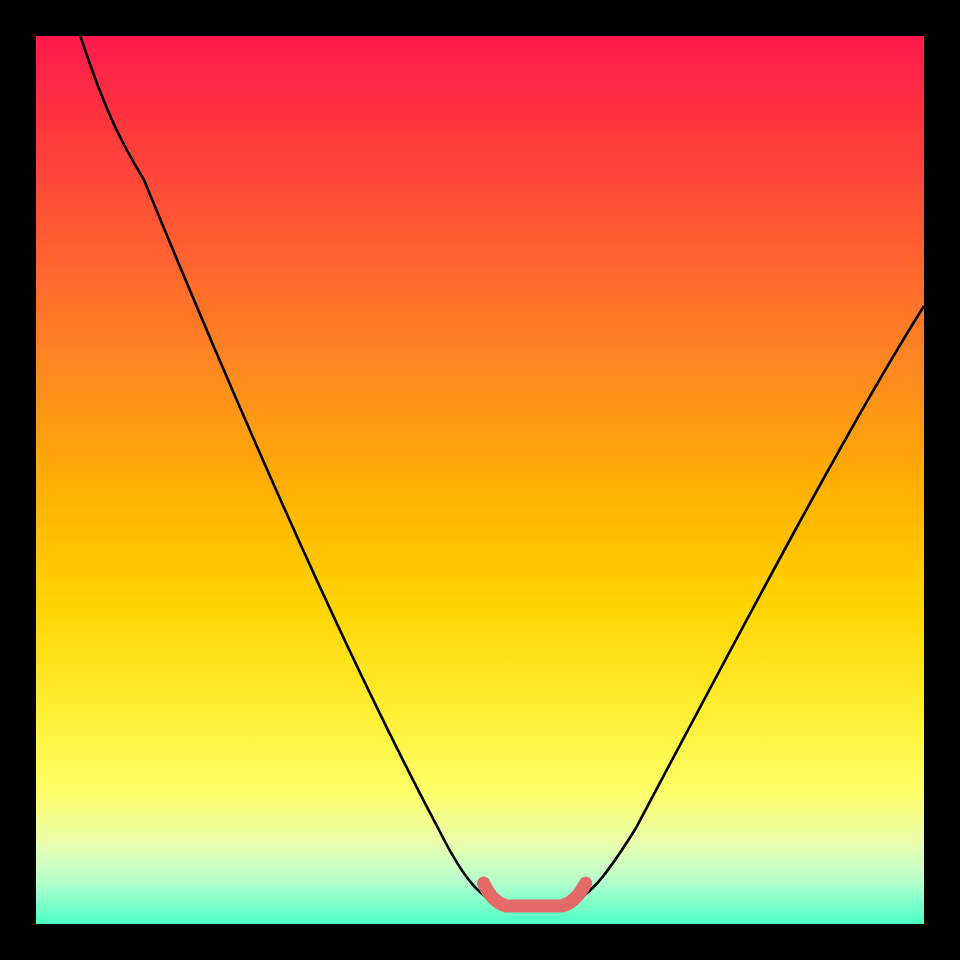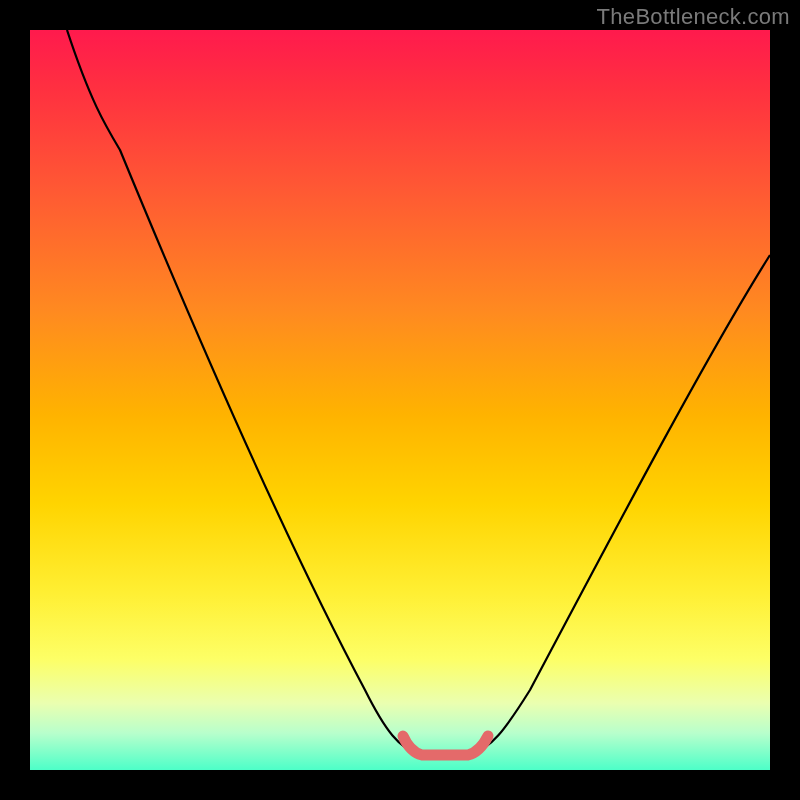--- a/index.html
+++ b/index.html
@@ -52,21 +52,20 @@
     left: 0;
     top: 0;
     width: 740px;
     height: 740px;
   }
 </style>
 </head>
 <body>
 
 <div class="frame">
-  <div class="watermark">TheBottleneck.com</div>
   <div class="plot-area">
     <svg class="curve" viewBox="0 0 740 740" preserveAspectRatio="none">
       <path d="M 37 0
                C 60 70, 75 95, 90 120
                C 160 290, 250 500, 335 660
                C 355 700, 370 720, 390 724
                L 440 724
                C 460 720, 475 700, 500 660
                C 590 490, 680 320, 740 225" fill="none" stroke="#000" stroke-width="2.2"></path>
       <path d="M 373 706

